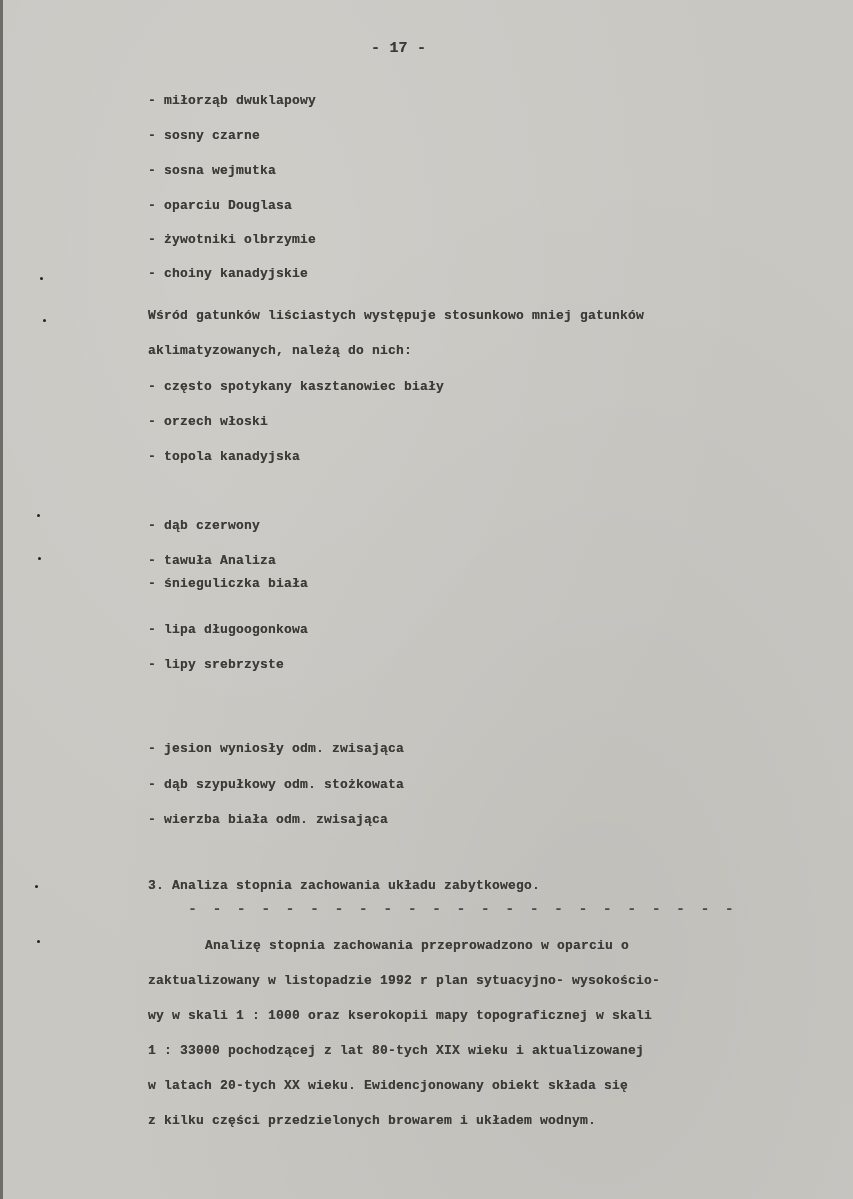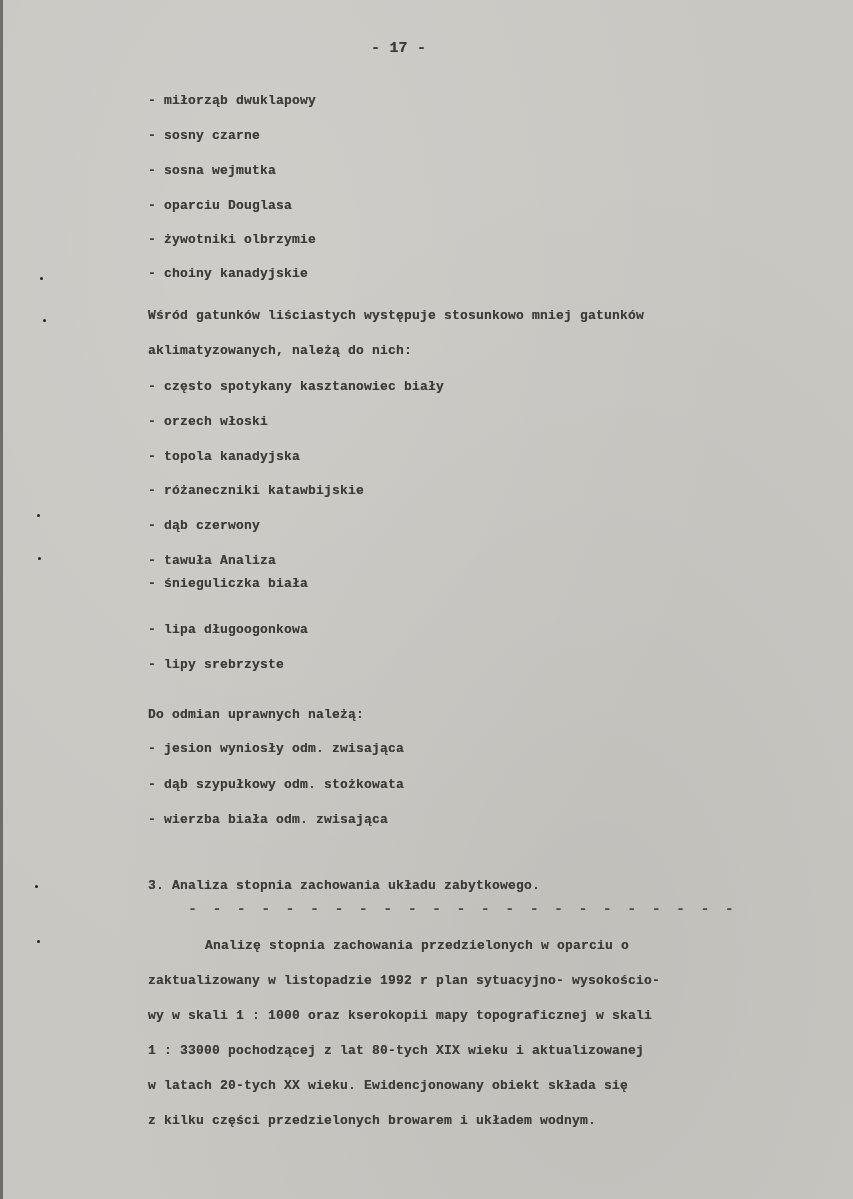--- a/index.html
+++ b/index.html
@@ -50,36 +50,34 @@
   <div class="tw" style="left:145px;top:198px">- oparciu Douglasa</div>
   <div class="tw" style="left:145px;top:232px">- żywotniki olbrzymie</div>
   <div class="tw" style="left:145px;top:266px">- choiny kanadyjskie</div>
 
   <div class="tw" style="left:145px;top:308px">Wśród gatunków liściastych występuje stosunkowo mniej gatunków</div>
   <div class="tw" style="left:145px;top:379px">- często spotykany kasztanowiec biały</div>
 
   <div class="tw" style="left:145px;top:343px">aklimatyzowanych, należą do nich:</div>
   <div class="tw" style="left:145px;top:414px">- orzech włoski</div>
   <div class="tw" style="left:145px;top:449px">- topola kanadyjska</div>
-  <div class="tw" style="left:145px;top:483px">- różaneczniki katawbijskie</div>
   <div class="tw" style="left:145px;top:518px">- dąb czerwony</div>
   <div class="tw" style="left:145px;top:553px">- tawuła Analiza</div>
   <div class="tw" style="left:145px;top:576px">- śnieguliczka biała</div>
   <div class="tw" style="left:145px;top:622px">- lipa długoogonkowa</div>
   <div class="tw" style="left:145px;top:657px">- lipy srebrzyste</div>
 
-  <div class="tw" style="left:145px;top:707px">Do odmian uprawnych należą:</div>
   <div class="tw" style="left:145px;top:741px">- jesion wyniosły odm. zwisająca</div>
   <div class="tw" style="left:145px;top:777px">- dąb szypułkowy odm. stożkowata</div>
   <div class="tw" style="left:145px;top:812px">- wierzba biała odm. zwisająca</div>
 
   <div class="tw" style="left:145px;top:878px">3. Analiza stopnia zachowania układu zabytkowego.</div>
   <div class="dashline">- - - - - - - - - - - - - - - - - - - - - - -</div>
 
-  <div class="tw" style="left:202px;top:938px">Analizę stopnia zachowania przedzielonych w oparciu o</div>
+  <div class="tw" style="left:202px;top:938px">Analizę stopnia zachowania przeprowadzono w oparciu o</div>
   <div class="tw" style="left:145px;top:973px">zaktualizowany w listopadzie 1992 r plan sytuacyjno- wysokościo-</div>
   <div class="tw" style="left:145px;top:1008px">wy w skali 1 : 1000 oraz kserokopii mapy topograficznej w skali</div>
   <div class="tw" style="left:145px;top:1043px">1 : 33000 pochodzącej z lat 80-tych XIX wieku i aktualizowanej</div>
   <div class="tw" style="left:145px;top:1078px">w latach 20-tych XX wieku. Ewidencjonowany obiekt składa się</div>
   <div class="tw" style="left:145px;top:1113px">z kilku części przedzielonych browarem i układem wodnym.</div>
 
   <div class="dot" style="left:37px;top:277px"></div>
   <div class="dot" style="left:40px;top:319px"></div>
   <div class="dot" style="left:34px;top:514px"></div>
   <div class="dot" style="left:35px;top:557px"></div>

